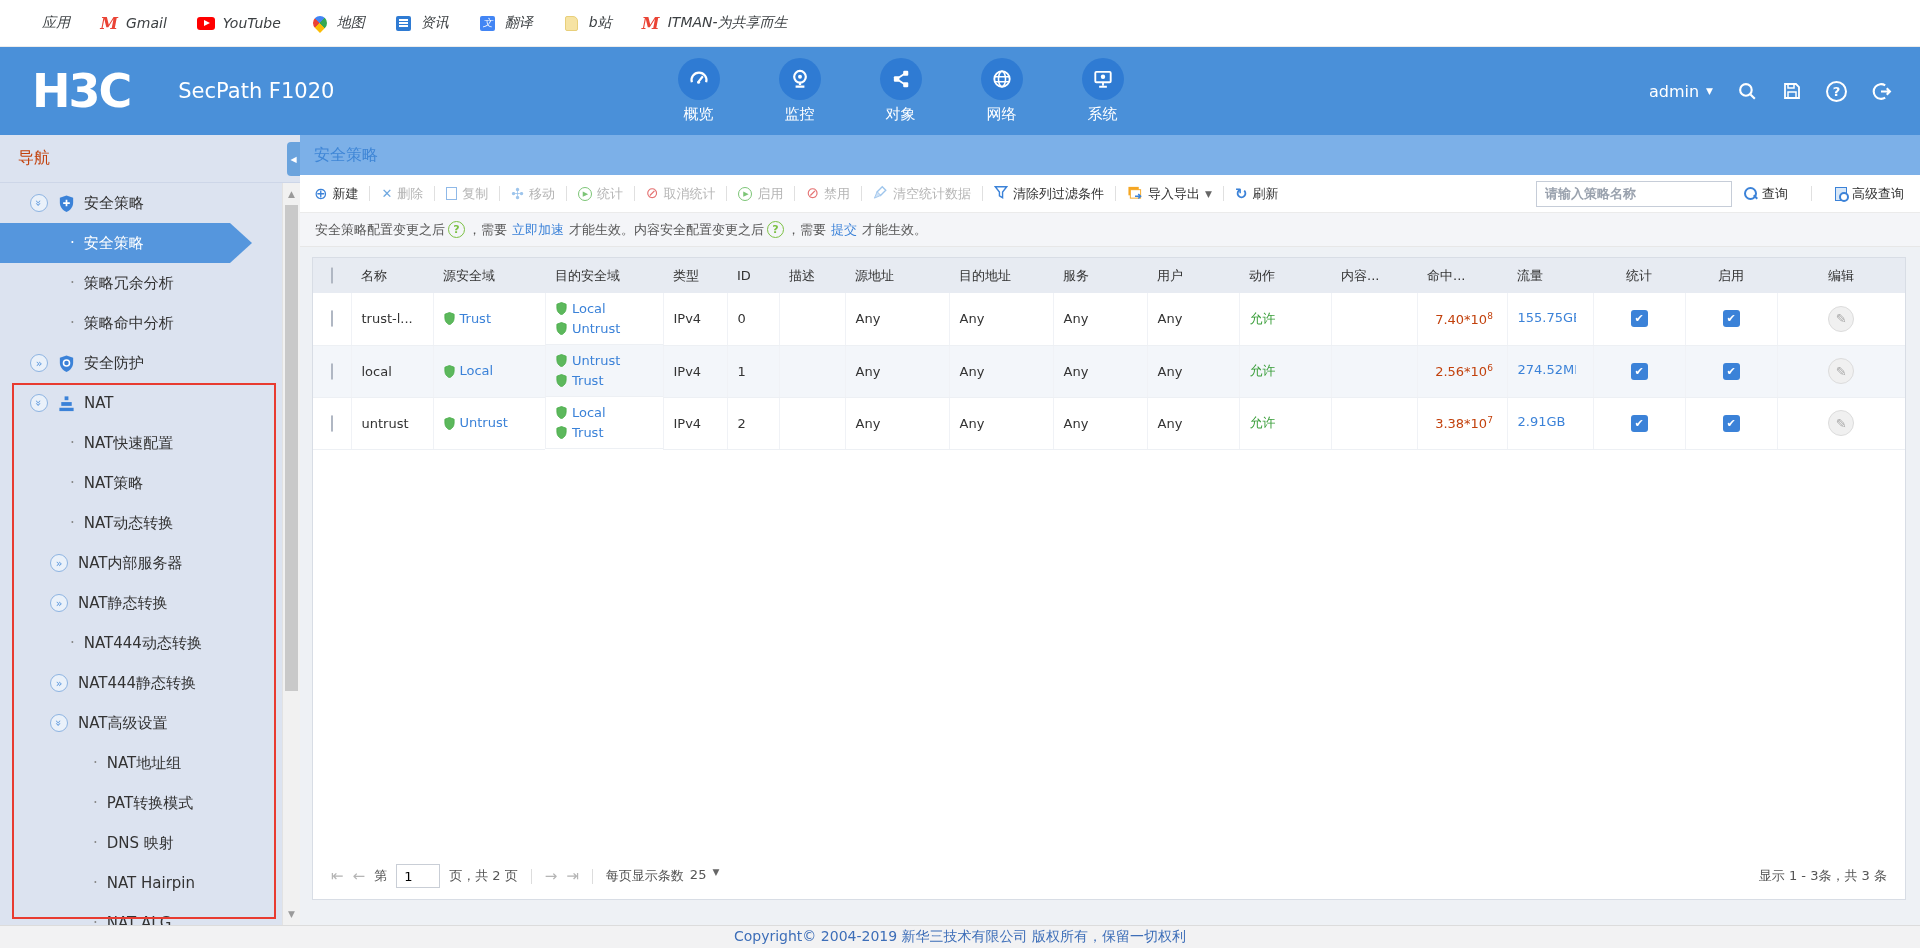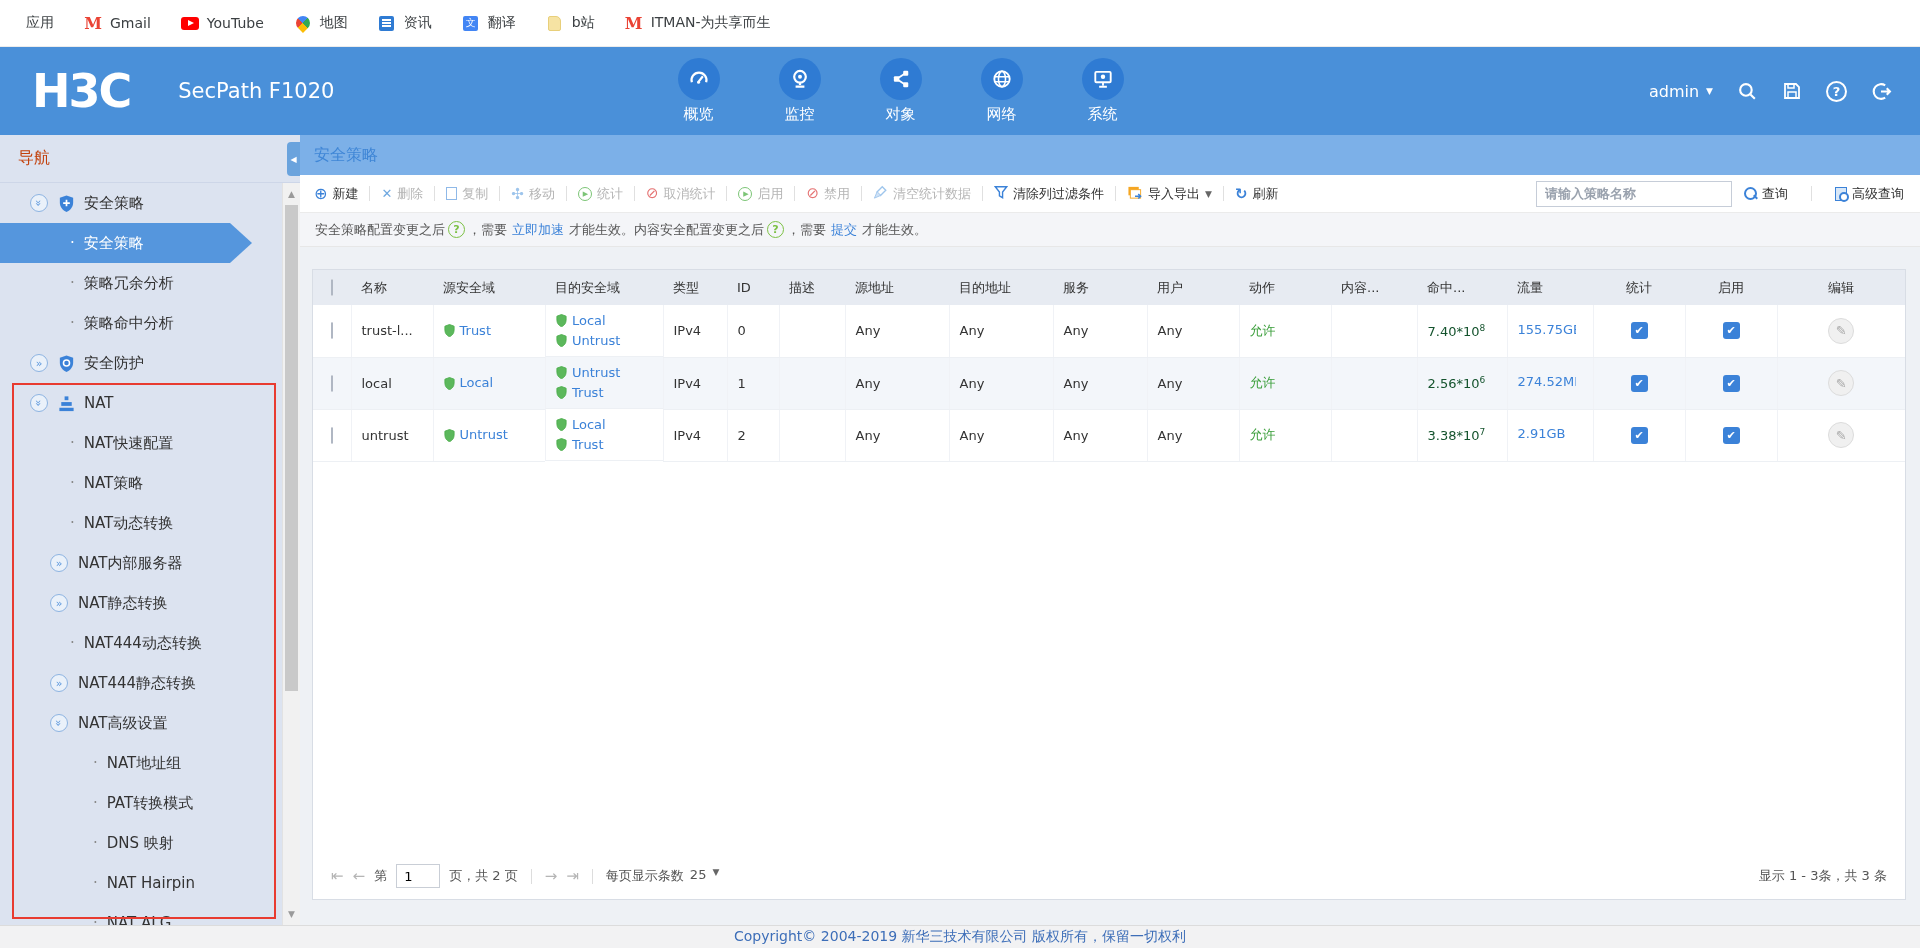--- a/index.html
+++ b/index.html
@@ -1,21 +1,21 @@
 <!DOCTYPE html>
 <html><head>
 <meta charset="utf-8">
 <style>
   * { box-sizing: border-box; margin: 0; padding: 0; }
   html,body { width:1920px; height:948px; overflow:hidden; }
   body { font-family:"DejaVu Sans","Liberation Sans",sans-serif; font-size:13px; color:#333; background:#fff; }
   .page { width:1920px; height:948px; display:flex; flex-direction:column; }
 
   
-  .bookmarks { height:47px; background:#fff; border-bottom:1px solid #ececec; display:flex; align-items:center; padding-left:0; gap:30px; flex-shrink:0; }
+  .bookmarks { height:47px; background:#fff; border-bottom:1px solid #ececec; display:flex; align-items:center; padding-left:16px; gap:30px; flex-shrink:0;font-style:italic; }
   .bm { display:flex; align-items:center; gap:8px; font-size:14px; color:#3c4043; cursor:pointer; }
   .bm-ico { width:18px; height:18px; display:flex; align-items:center; justify-content:center; flex-shrink:0; }
   .ico-apps { display:grid; grid-template-columns:repeat(3,4px); grid-template-rows:repeat(3,4px); gap:1px; }
   .ico-apps i { border-radius:1px; }
   .ico-gmail, .ico-itman { color:#ea4335; font-weight:bold; font-size:16px; font-family:"DejaVu Serif",serif; }
   .ico-youtube { width:19px; height:13px; background:#ff0000; border-radius:3px; position:relative; }
   .ico-youtube::after { content:""; position:absolute; left:7px; top:3px; border-left:6px solid #fff; border-top:3.5px solid transparent; border-bottom:3.5px solid transparent; }
   .ico-maps { width:14px; height:14px; background:conic-gradient(#4285f4 0 25%, #34a853 0 50%, #fbbc05 0 75%, #ea4335 0); border-radius:50% 50% 50% 0; transform:rotate(-45deg); }
   .ico-news { width:15px; height:15px; background:#2f7bd3; border-radius:2px; position:relative; }
   .ico-news::after { content:""; position:absolute; left:3px; top:3px; width:9px; height:2px; background:#fff; box-shadow:0 3px 0 #fff, 0 6px 0 #fff; }
@@ -82,32 +82,32 @@
   .mag { width:13px; height:13px; position:relative; display:inline-block; }
   .mag::before { content:""; position:absolute; left:0; top:0; width:9px; height:9px; border:2px solid #3b82d8; border-radius:50%; }
   .mag::after { content:""; position:absolute; left:9px; top:9px; width:5px; height:2px; background:#3b82d8; transform:rotate(45deg); }
   .ic-adv { width:12px; height:14px; border:1px solid #3b82d8; background:#d9e8f8; position:relative; }
   .ic-adv::after { content:""; position:absolute; right:-3px; bottom:-2px; width:6px; height:6px; border:2px solid #3b82d8; border-radius:50%; background:#fff; }
 
   .notice { height:34px; background:#f4f5f8; border-bottom:1px solid #e7e7e7; display:flex; align-items:center; padding-left:15px; color:#555; flex-shrink:0; }
   .qmark { width:17px; height:17px; border:1px solid #7cc144; border-radius:50%; color:#7cc144; font-size:11px; font-weight:bold; display:inline-flex; align-items:center; justify-content:center; margin:0 3px; }
   .nlink { color:#3b82d8; margin:0 5px; cursor:pointer; }
 
-  .card { margin:22px 14px 25px 12px; background:#fff; border:1px solid #d8dde5; flex:1; display:flex; flex-direction:column; min-height:0; }
+  .card { margin:10px 14px 25px 12px; background:#fff; border:1px solid #d8dde5; flex:1; display:flex; flex-direction:column; min-height:0; }
   table { width:100%; border-collapse:collapse; table-layout:fixed; font-size:13px; }
   thead th { background:#e7ebf2; height:35px; font-weight:normal; text-align:left; padding-left:10px; color:#333; }
   tbody td { height:52px; border-bottom:1px solid #edf0f4; padding-left:10px; border-left:1px solid #f0f2f6; }
   tbody td:first-child { border-left:none; }
   tbody tr.striped { background:#f3f6fa; }
   .cb { width:16px; height:16px; border:1px solid #b0b7c3; border-radius:2px; background:#fff; cursor:pointer; }
   .cb-checked { width:17px; height:17px; background:#3b82d8; border-radius:3px; color:#fff; font-size:11px; display:flex; align-items:center; justify-content:center; margin:0 auto; cursor:pointer; }
   .zone { display:flex; align-items:center; gap:5px; color:#3b82d8; line-height:20px; cursor:pointer; }
   .zones { display:flex; flex-direction:column; justify-content:center; }
   .ct { text-align:center; padding-left:0 !important; }
-  .hits { color:#14532d; text-align:left; padding-right:6px !important; cursor:pointer; }
+  .hits { color:#c2410c; text-align:center; padding-right:6px !important; cursor:pointer; }
   .hits sup { font-size:9px; }
   .traffic-val { color:#3b82d8; display:inline-block; max-width:58px; overflow:hidden; white-space:nowrap; cursor:pointer; }
   .action-allow { color:#3a9e3a; }
   .edit-btn { width:26px; height:26px; border-radius:50%; background:#f0f0f0; border:1px solid #dcdcdc; color:#a8a8a8; font-size:13px; display:flex; align-items:center; justify-content:center; margin:0 auto; cursor:pointer; }
 
   .pagination { margin-top:auto; height:46px; display:flex; align-items:center; padding:0 18px; color:#555; gap:9px; flex-shrink:0; }
   .pg-ico { color:#b5b5b5; font-size:15px; cursor:pointer; }
   .pg-input { width:44px; height:24px; border:1px solid #c9ced6; padding-left:7px; font-size:13px; font-family:inherit; }
   .pg-sep { width:1px; height:15px; background:#ddd; margin:0 4px; }
   .per-page { display:flex; align-items:flex-start; gap:6px; cursor:pointer; }

